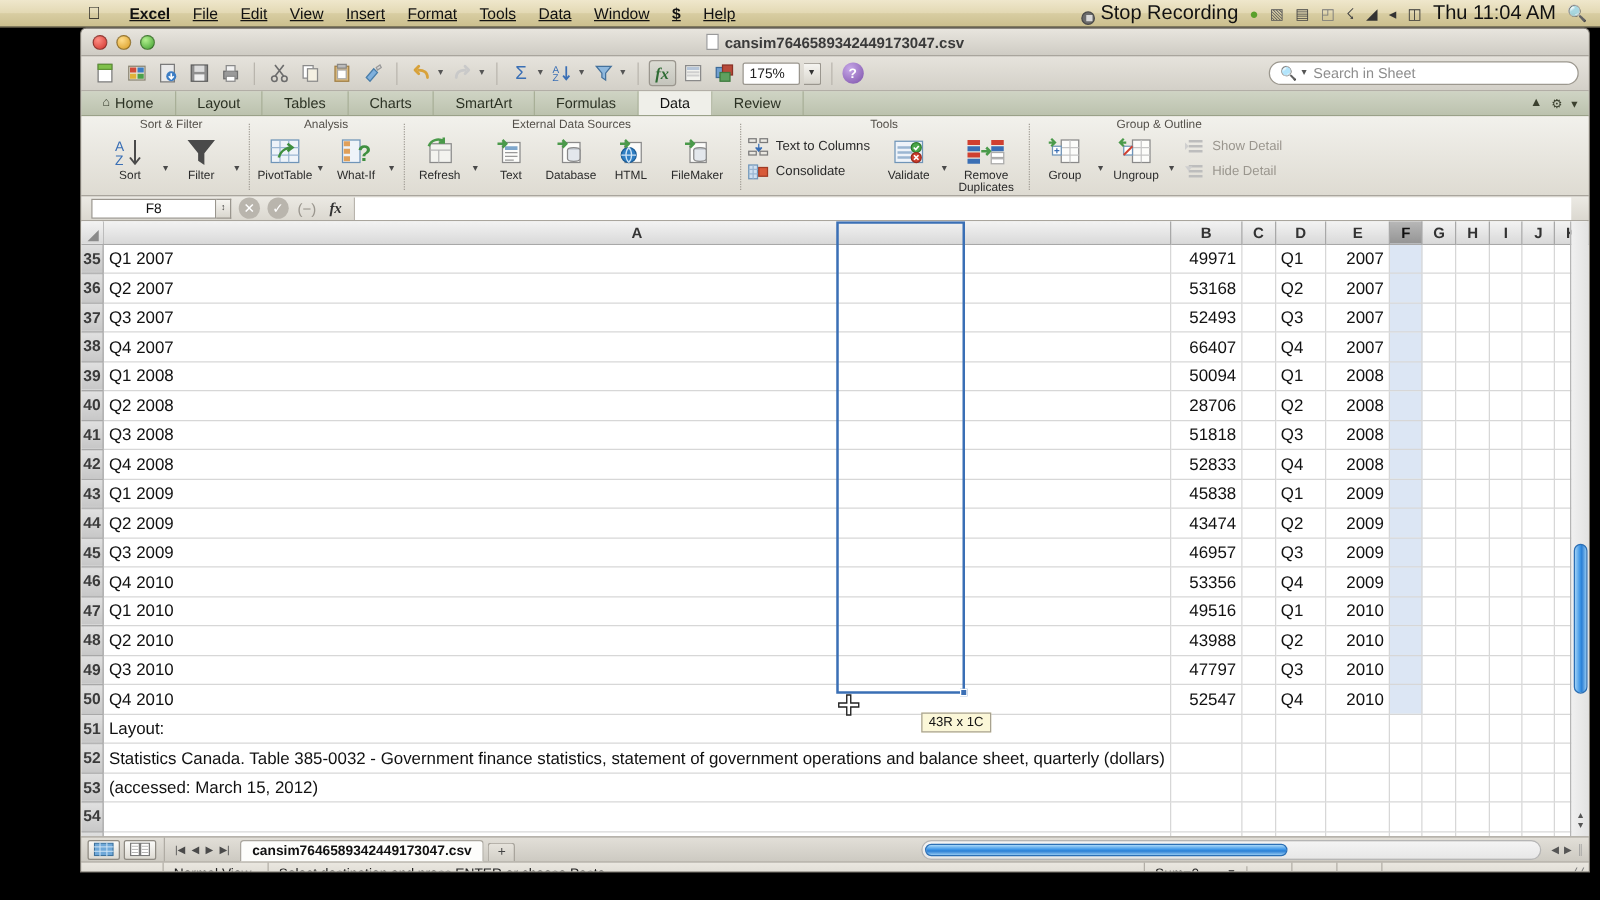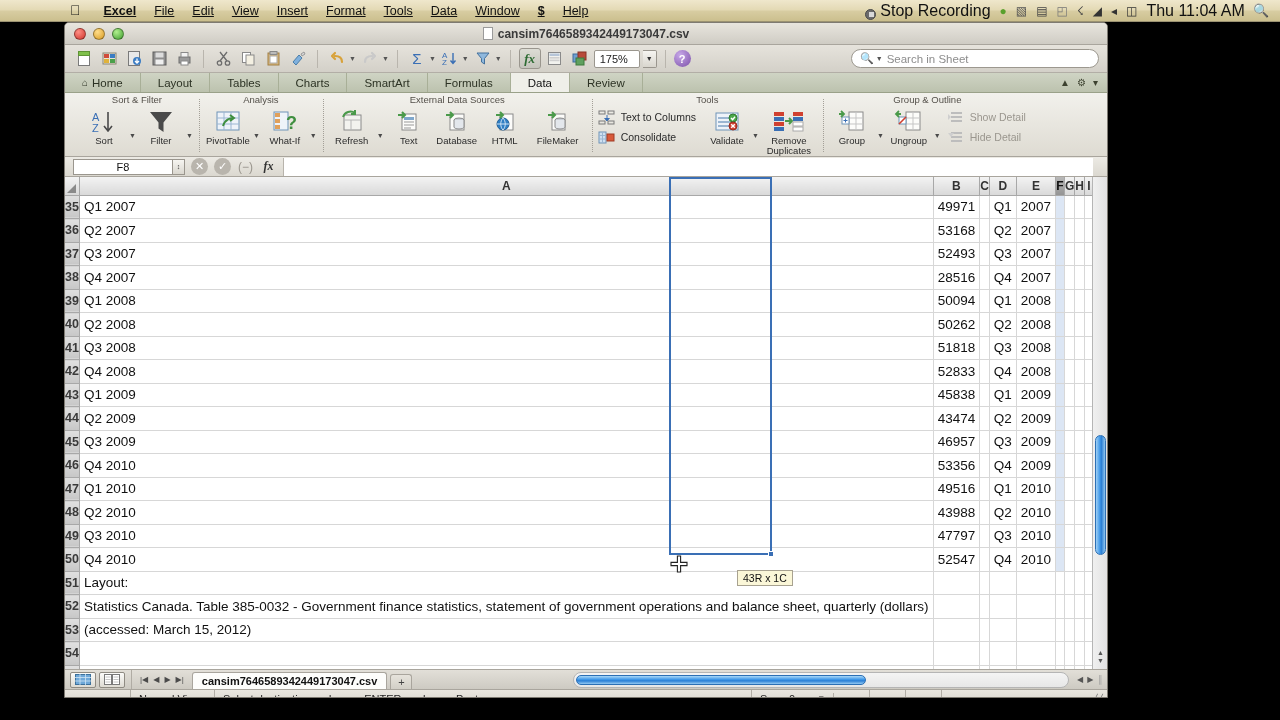--- a/index.html
+++ b/index.html
@@ -20,21 +20,21 @@
   .menubar .mi.bold{ font-weight:bold; }
   .menubar .right{ margin-left:auto; display:flex; align-items:center; gap:9px; padding-right:10px;}
   .menubar .right .item{ font-size:16px; display:flex; align-items:flex-end; gap:4px;}
   .rec-dot{ width:11px;height:11px;border-radius:50%;background:#6b6b6b;
             border:1px solid #4a4a4a; display:inline-block; position:relative;}
   .rec-dot:after{content:"";position:absolute;left:2.5px;top:2.5px;width:5px;height:5px;background:#d9d9d9;}
   .mini{ font-size:12px; }
 
   
   .window{
-    position:absolute; left:64px; top:22px; width:1044px; height:676px;
+    position:absolute; left:64px; top:22px; width:1208px; height:676px;
     background:#d8d4cc; border:1px solid #7e7a72; border-radius:5px 5px 0 0;
     overflow:hidden;
   }
   
   .titlebar{
     height:22px; background:linear-gradient(to bottom,#e8e5de,#cfccc4);
     border-bottom:1px solid #a9a59d; display:flex; align-items:center;
     position:relative;
   }
   .traffic{ display:flex; gap:7px; margin-left:9px; }
@@ -699,21 +699,21 @@
               <td class="cell selcol" style="width: 102px;"></td>
               <td class="cell" style="width: 102px;"></td>
               <td class="cell" style="width: 102px;"></td>
               <td class="cell" style="width: 102px;"></td>
               <td class="cell" style="width: 102px;"></td>
               <td class="cell" style="width: 102px;"></td>
             </tr>
             <tr>
               <td class="rowh">38</td>
               <td class="cell" style="width: 100px;">Q4 2007</td>
-              <td class="cell num" style="width: 104px;">28516</td>
+              <td class="cell num" style="width: 104px;">66407</td>
               <td class="cell" style="width: 102px;"></td>
               <td class="cell" style="width: 102px;">Q4</td>
               <td class="cell num" style="width: 102px;">2007</td>
               <td class="cell selcol" style="width: 102px;"></td>
               <td class="cell" style="width: 102px;"></td>
               <td class="cell" style="width: 102px;"></td>
               <td class="cell" style="width: 102px;"></td>
               <td class="cell" style="width: 102px;"></td>
               <td class="cell" style="width: 102px;"></td>
             </tr>
@@ -727,21 +727,21 @@
               <td class="cell selcol" style="width: 102px;"></td>
               <td class="cell" style="width: 102px;"></td>
               <td class="cell" style="width: 102px;"></td>
               <td class="cell" style="width: 102px;"></td>
               <td class="cell" style="width: 102px;"></td>
               <td class="cell" style="width: 102px;"></td>
             </tr>
             <tr>
               <td class="rowh">40</td>
               <td class="cell" style="width: 100px;">Q2 2008</td>
-              <td class="cell num" style="width: 104px;">50262</td>
+              <td class="cell num" style="width: 104px;">28706</td>
               <td class="cell" style="width: 102px;"></td>
               <td class="cell" style="width: 102px;">Q2</td>
               <td class="cell num" style="width: 102px;">2008</td>
               <td class="cell selcol" style="width: 102px;"></td>
               <td class="cell" style="width: 102px;"></td>
               <td class="cell" style="width: 102px;"></td>
               <td class="cell" style="width: 102px;"></td>
               <td class="cell" style="width: 102px;"></td>
               <td class="cell" style="width: 102px;"></td>
             </tr>

